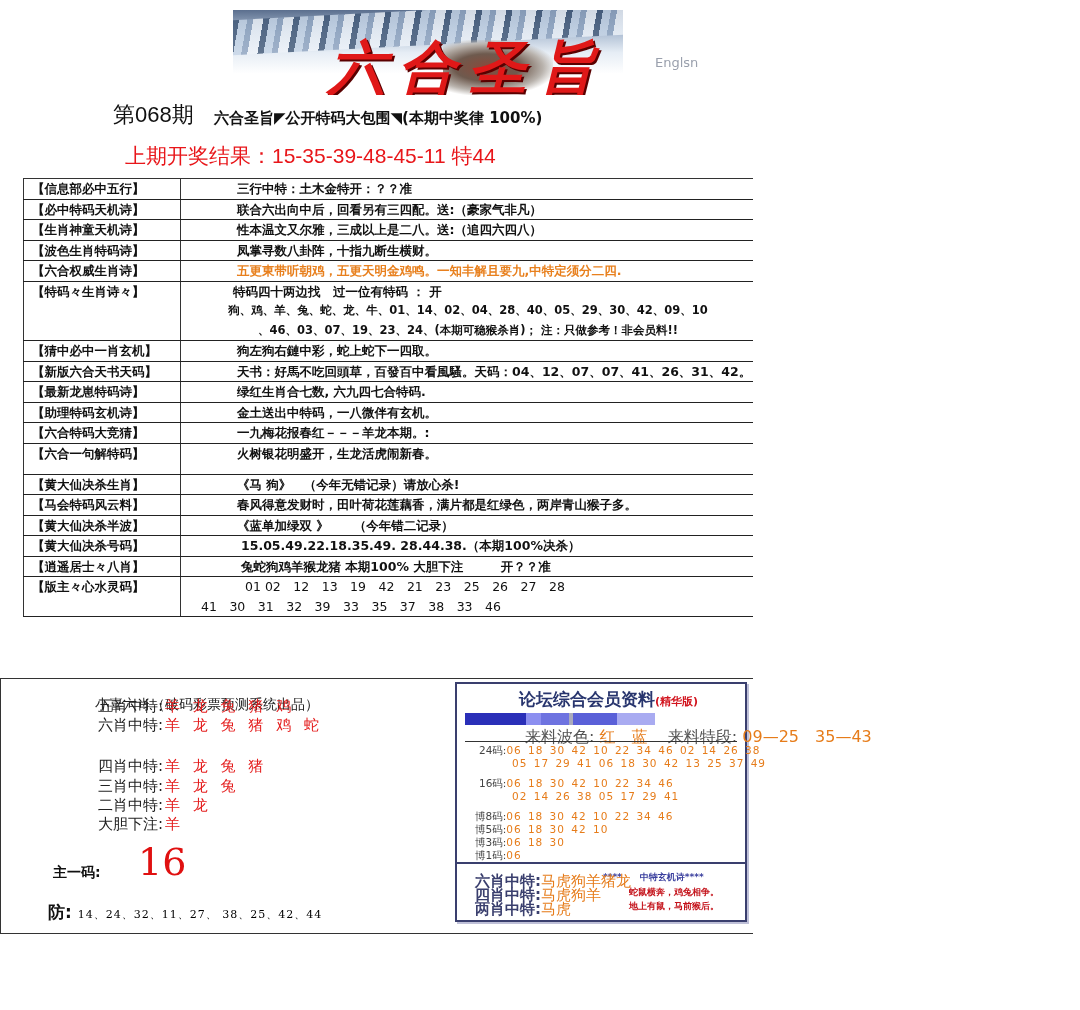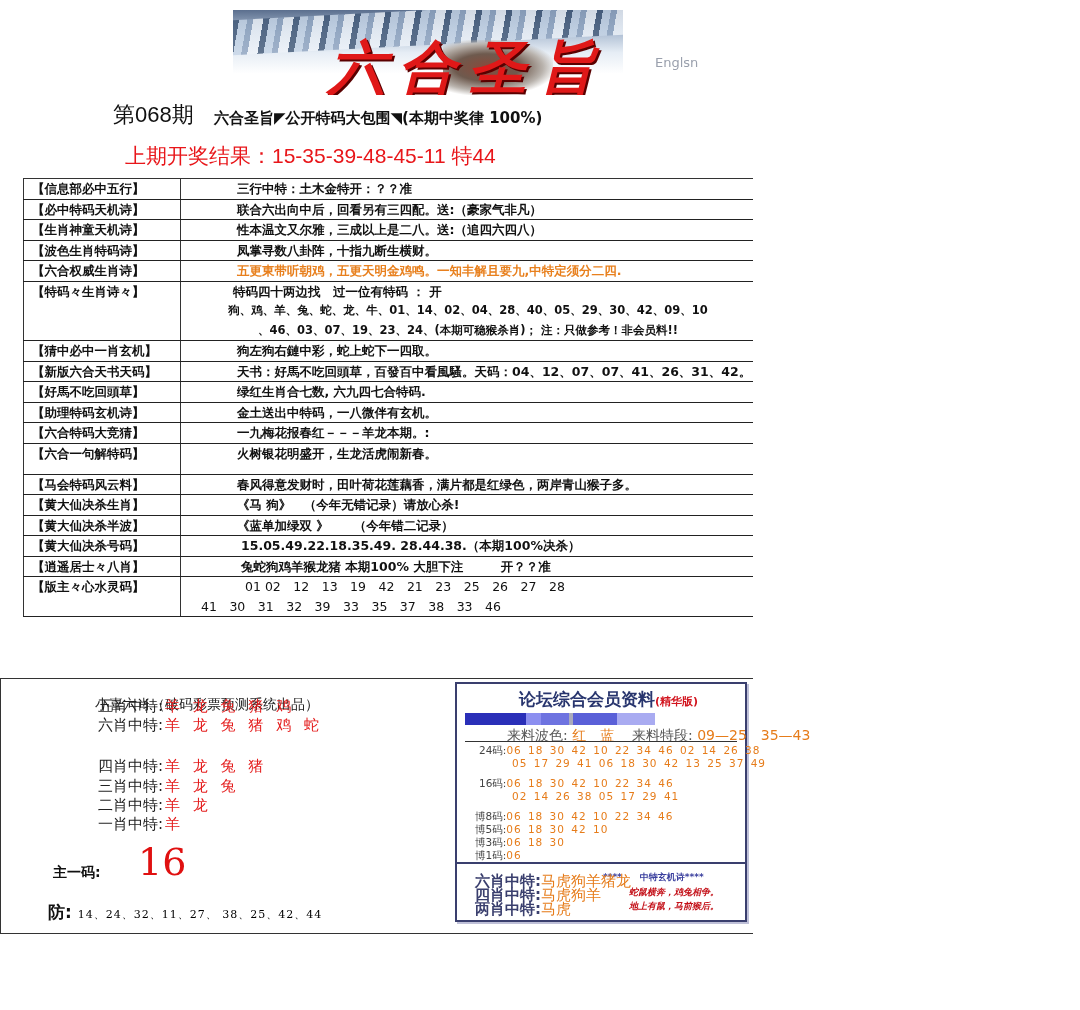--- a/index.html
+++ b/index.html
@@ -41,31 +41,31 @@
   #main-code { left:138px; top:840px; font-family:"DejaVu Serif", serif; font-size:38px; color:#e01010; }
   #fang { left:48px; top:901px; font-size:17px; font-weight:bold; }
   #fang .n { color:#000000; font-family:"DejaVu Serif", serif; font-size:11px; font-weight:normal; letter-spacing:1px; }
 
   
   #member { left:455px; top:682px; width:288px; height:236px; border:2px solid #3a3f6e; background:#fff; box-shadow: 2px 2px 0 #bfc0d8; }
   #member-title { position:absolute; left:62px; top:4px; font-size:17px; font-weight:bold; color:#28356e; }
   #member-title .ed { font-size:11px; color:#d2141e; }
   #member-bar { position:absolute; left:8px; top:29px; width:190px; height:12px;
     background: linear-gradient(90deg, #2a2fb8 0 32%, #8c8ff0 32% 40%, #6e73e0 40% 55%, #aab 55% 57%, #5a60d8 57% 80%, #a9abf1 80% 100%); }
-  #member-meta { position:absolute; left:50px; top:43px; font-size:14px; color:#555; white-space:nowrap; }
+  #member-meta { position:absolute; left:68px; top:43px; font-size:16px; color:#555; white-space:nowrap; }
   #member-meta .o { color:#e67c1a; }
   #member-line { position:absolute; left:8px; top:57px; width:272px; border-top:1.5px solid #333; }
   .mrow { position:absolute; font-size:10.5px; white-space:nowrap; }
   .mrow .k { color:#444; display:inline-block; text-align:right; }
   .mrow .v { color:#e67c1a; letter-spacing:1px; word-spacing:2px; }
   #member-foot-line { position:absolute; left:0; top:178px; width:288px; border-top:2px solid #3a3f6e; }
   .foot { position:absolute; font-size:15px; white-space:nowrap; }
   .foot .k { color:#3a3f6e; font-weight:bold; }
   .foot .v { color:#e67c1a; }
-  .foot-r { position:absolute; font-size:9px; font-weight:bold; color:#c4121a; white-space:nowrap;font-style:italic; }
+  .foot-r { position:absolute; font-size:9px; font-weight:bold; color:#c4121a; white-space:nowrap; }
   #foot-hint { position:absolute; left:146px; top:187px; font-size:9px; color:#3a3f9e; font-weight:bold; white-space:nowrap; }
 </style>
 </head>
 <body>
 
 <div id="banner" class="abs">
   <div class="snow"></div>
   <div class="rider"></div>
   <div id="banner-title">六合圣旨</div>
 </div>
@@ -106,42 +106,42 @@
   </div>
   <div class="row">
       <div class="lab">【猜中必中一肖玄机】</div>
       <div class="val">狗左狗右鏈中彩，蛇上蛇下一四取。</div>
     </div>
   <div class="row">
       <div class="lab">【新版六合天书天码】</div>
       <div class="val">天书：好馬不吃回頭草，百發百中看風騷。天码：04、12、07、07、41、26、31、42。</div>
     </div>
   <div class="row">
-      <div class="lab">【好馬不吃回頭草】</div>
+      <div class="lab">【最新龙崽特码诗】</div>
       <div class="val">绿红生肖合七数, 六九四七合特码.</div>
     </div>
   <div class="row">
       <div class="lab">【助理特码玄机诗】</div>
       <div class="val">金土送出中特码，一八微伴有玄机。</div>
     </div>
   <div class="row">
       <div class="lab">【六合特码大竞猜】</div>
       <div class="val">一九梅花报春红－－－羊龙本期。:</div>
     </div>
   <div class="row" style="height:30px">
       <div class="lab">【六合一句解特码】</div>
       <div class="val">火树银花明盛开，生龙活虎闹新春。</div>
     </div>
   <div class="row">
+      <div class="lab">【黄大仙决杀生肖】</div>
+      <div class="val">《马 狗》　（今年无错记录）请放心杀!</div>
+    </div>
+  <div class="row">
       <div class="lab">【马会特码风云料】</div>
       <div class="val">春风得意发财时，田叶荷花莲藕香，满片都是红绿色，两岸青山猴子多。</div>
-    </div>
-  <div class="row">
-      <div class="lab">【黄大仙决杀生肖】</div>
-      <div class="val">《马 狗》　（今年无错记录）请放心杀!</div>
     </div>
   <div class="row">
       <div class="lab">【黄大仙决杀半波】</div>
       <div class="val">《蓝单加绿双 》　　（今年错二记录）</div>
     </div>
   <div class="row">
       <div class="lab">【黄大仙决杀号码】</div>
       <div class="val" style="padding-left:60px">15.05.49.22.18.35.49. 28.44.38.（本期100%决杀）</div>
     </div>
   <div class="row">
@@ -157,21 +157,21 @@
   </div>
 </div>
 
 <div id="lower-box" class="abs"></div>
 <div id="xx-title" class="abs">小喜六肖（破码彩票预测系统出品）</div>
 <div class="pick" style="top:716px"><span>六肖中特:</span><span class="z">羊 龙 兔 猪 鸡 蛇</span></div>
 <div class="pick" style="top:697px"><span>五肖中特:</span><span class="z">羊 龙 兔 猪 鸡</span></div>
 <div class="pick" style="top:757px"><span>四肖中特:</span><span class="z">羊 龙 兔 猪</span></div>
 <div class="pick" style="top:777px"><span>三肖中特:</span><span class="z">羊 龙 兔</span></div>
 <div class="pick" style="top:796px"><span>二肖中特:</span><span class="z">羊 龙</span></div>
-<div class="pick" style="top:815px"><span>一肖中特:</span><span class="z">羊</span></div>
+<div class="pick" style="top:815px"><span>大胆下注:</span><span class="z">羊</span></div>
 <div id="main-code-label" class="abs">主一码:</div>
 <div id="main-code" class="abs">16</div>
 <div id="fang" class="abs"><span>防:</span> <span class="n">14、24、32、11、27、 38、25、42、44</span></div>
 
 <div id="member" class="abs">
   <div id="member-title"><span>论坛综合会员资料</span><span class="ed">(精华版)</span></div>
   <div id="member-bar"></div>
   <div id="member-meta">
     <span>来料波色:</span>
     <span class="o">红　蓝</span>

